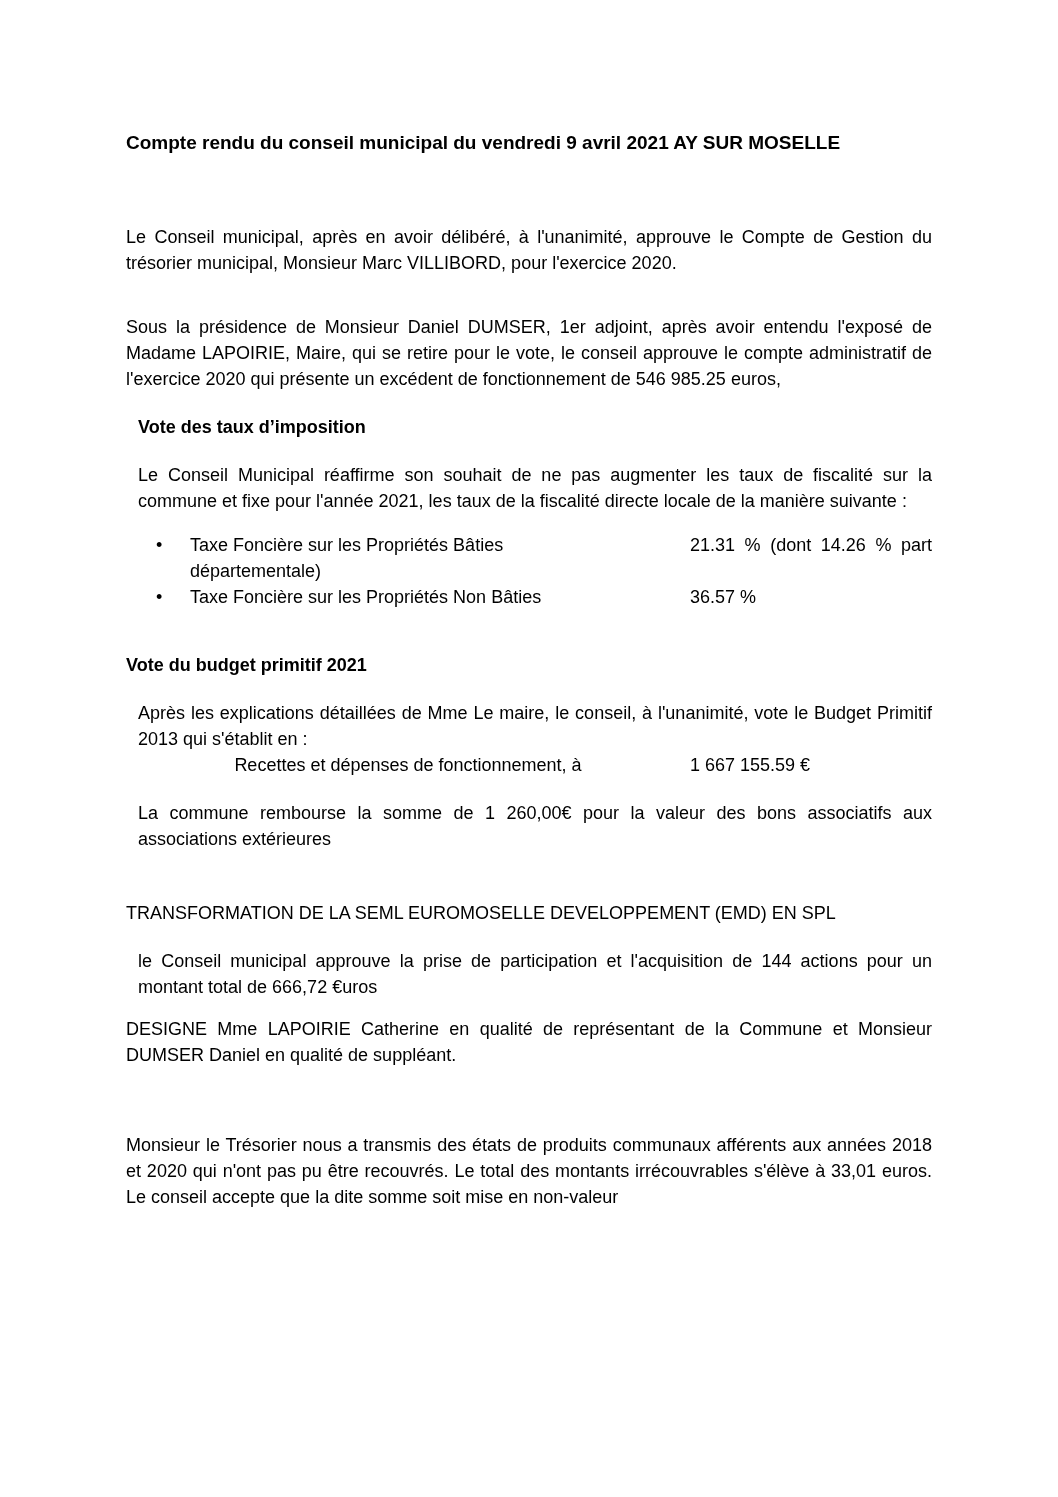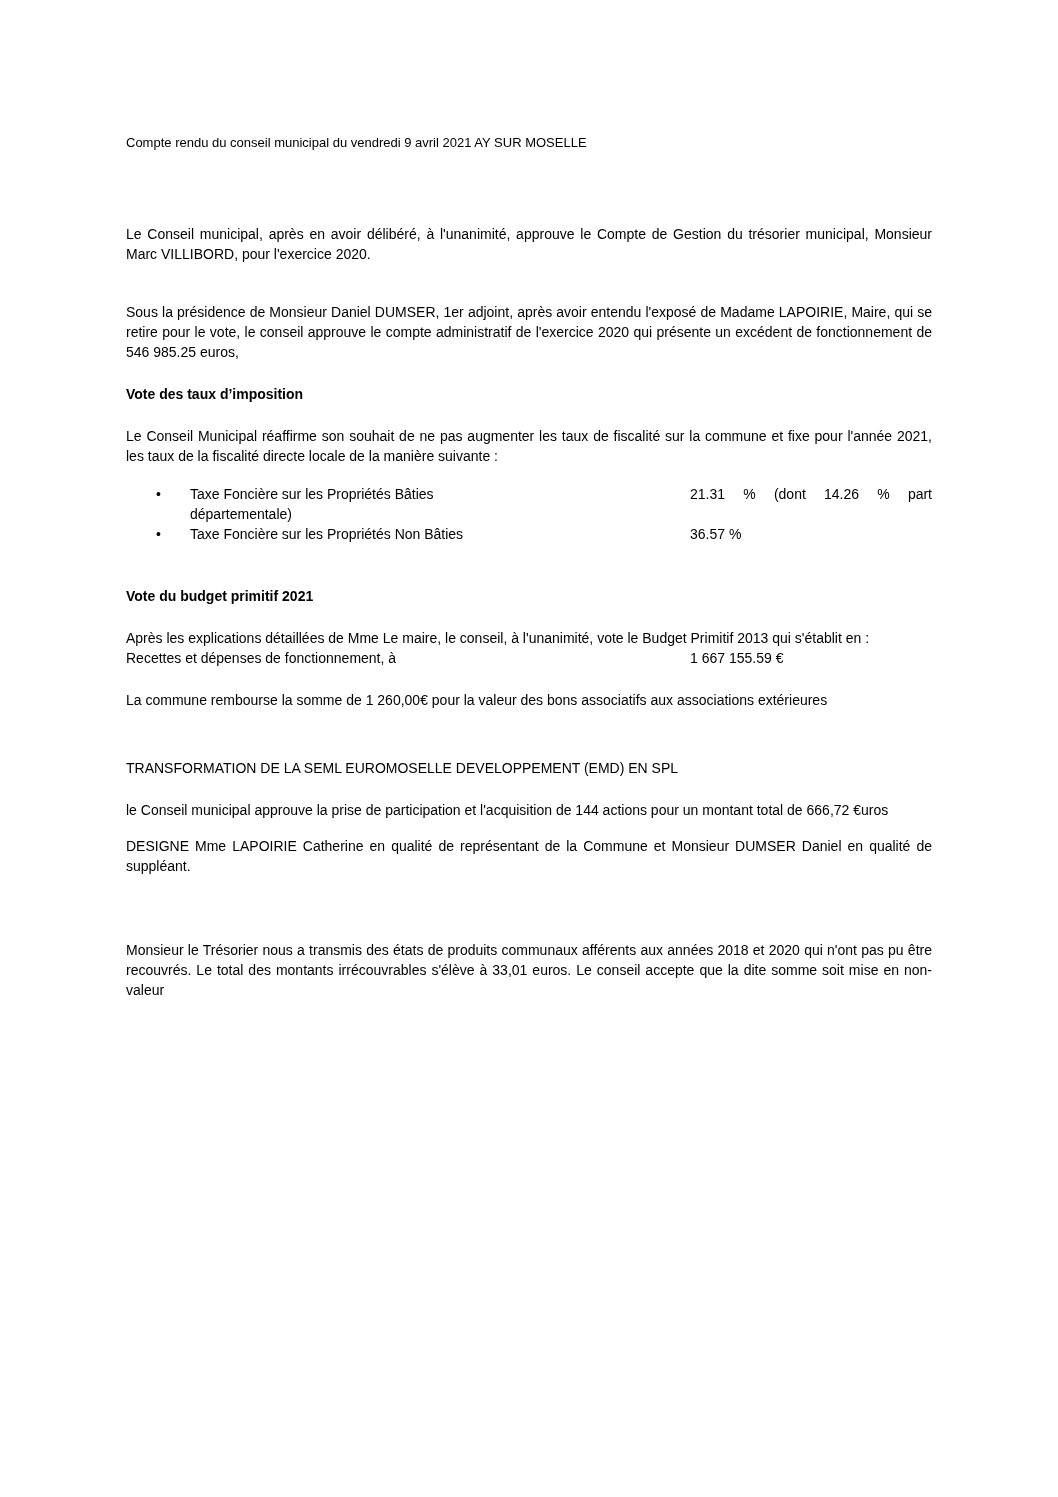--- a/index.html
+++ b/index.html
@@ -14,40 +14,40 @@
     color: #000000;
   }
   .page {
     box-sizing: border-box;
     width: 1058px;
     min-height: 1497px;
     padding: 130px 126px 60px 126px;
     background: #ffffff;
   }
   .title {
-    font-size: 13px;
-    font-weight: normal;
+    font-size: 19px;
+    font-weight: bold;
     line-height: 26px;
     margin: 0;
   }
   .para, .heading, .caps-heading, .amount-line, .bullets {
-    font-size: 14px;
-    line-height: 20px;
+    font-size: 18px;
+    line-height: 26px;
     margin: 0;
   }
   .para {
     text-align: justify;
   }
   .heading {
     font-weight: bold;
   }
   .mt-title-gap   { margin-top: 68px; }
   .mt-lg          { margin-top: 64px; }
   .mt-md          { margin-top: 38px; }
-  .mt-sm          { margin-top: 22px; }
+  .mt-sm          { margin-top: 22px; margin-left: 12px; }
   .mt-xs          { margin-top: 16px; }
   .mt-sec         { margin-top: 42px; }
   .mt-caps        { margin-top: 48px; }
   .bullets {
     list-style: none;
     margin: 18px 0 0 0;
     padding: 0 0 0 64px;
   }
   .bullets li {
     position: relative;
@@ -59,20 +59,21 @@
     left: -34px;
     top: 0;
   }
   .tab-label {
     display: inline-block;
     width: 500px;
   }
   .amount-label {
     display: inline-block;
     width: 564px;
+    text-align: center;
   }
   strong { font-weight: normal; }
 </style>
 </head>
 <body>
 
 <div class="page">
 
   <h1 class="title">Compte rendu du conseil municipal du vendredi 9 avril 2021 AY SUR MOSELLE</h1>
 

